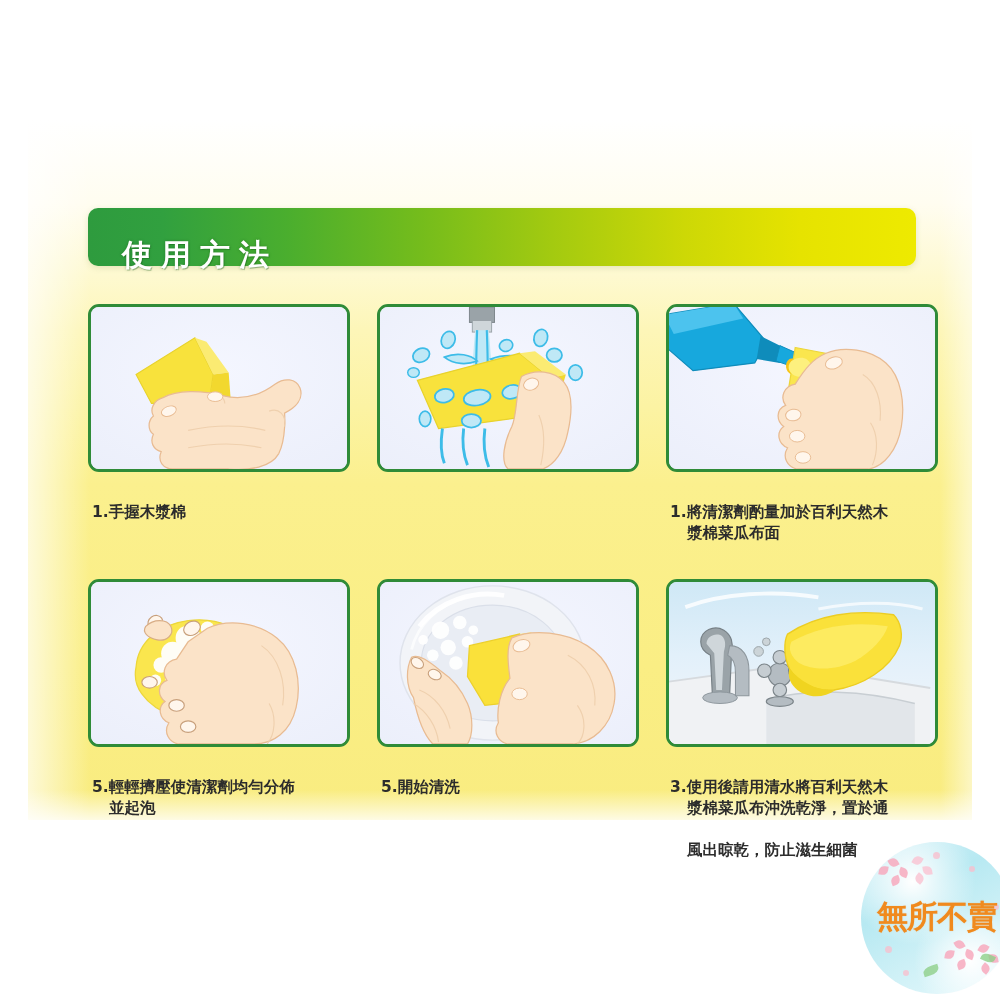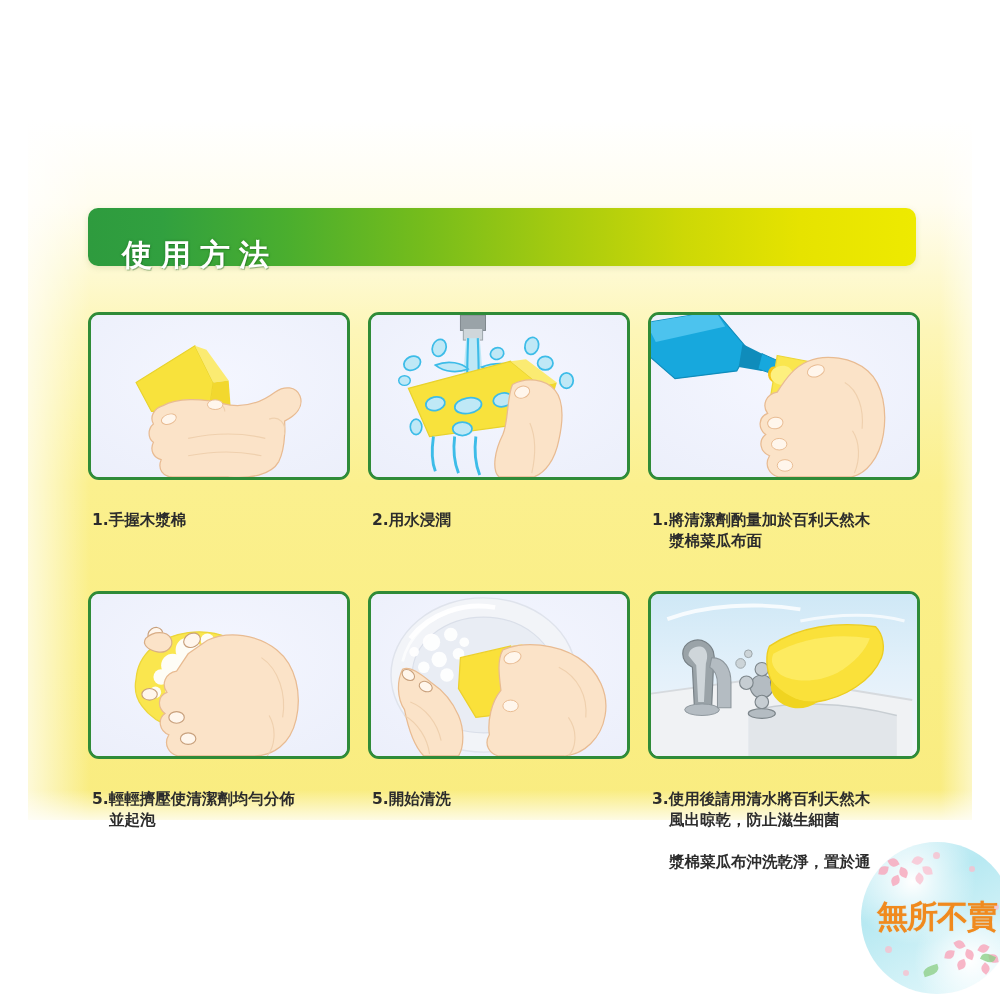--- a/index.html
+++ b/index.html
@@ -88,27 +88,26 @@
     text-shadow: 0 0 3px rgba(20,90,20,0.45),
                  1px 1px 0 rgba(20,90,20,0.30);
     font-family: "DejaVu Sans", "Liberation Sans", sans-serif;
     margin-top: 36px;
   }
 
   
   .grid {
     position: absolute;
     left: 88px;
-    top: 312px;
+    top: 304px;
     width: 840px;
     display: grid;
     grid-template-columns: 262px 262px 272px;
     grid-column-gap: 27px;
     grid-row-gap: 14px;
-    gap: 18px;
   }
   .cell { width: 100%; }
 
   .panel {
     position: relative;
     width: 100%;
     height: 168px;
     border: 3px solid #2f8b38;
     border-radius: 11px;
     background: #eceffa;
@@ -266,23 +265,20 @@
           <path d="M82 126 C80 142 82 154 86 164" fill="none" stroke="#3dbce8" stroke-width="3"></path>
           <path d="M104 126 C102 142 104 156 108 166" fill="none" stroke="#3dbce8" stroke-width="3"></path>
           <path d="M168 112 C166 126 168 138 172 148" fill="none" stroke="#3dbce8" stroke-width="3"></path>
 
           <path d="M142 72 C156 64 176 66 186 78 C196 90 194 112 190 130
                    C186 150 176 164 164 168 L128 168 C120 160 124 140 132 124
                    C138 110 136 86 142 72 Z" fill="#fbe3c8" stroke="#e8bb92" stroke-width="1.3"></path>
           <ellipse cx="152" cy="80" rx="8" ry="6" fill="#fff6ec" stroke="#e8bb92" stroke-width="1" transform="rotate(-20 152 80)"></ellipse>
           <path d="M160 112 C166 126 166 146 162 164" fill="none" stroke="#efd0ae" stroke-width="1.2"></path>
         </svg>
-      </div>
-      <div class="caption">
-        <span>2.用水浸潤</span>
       </div>
     </div>
 
     <div class="cell">
       <div class="panel">
         <div class="panel-inner"></div>
         <svg viewBox="0 0 266 168" width="100%" height="100%" style="position:absolute;inset:0;">
 
           <path d="M-10 8 L62 -4 L96 36 L84 58 L20 66 L-10 40 Z" fill="#17a8dd" stroke="#0f8cbb" stroke-width="1.2"></path>
           <path d="M-10 8 L62 -4 L72 12 L0 28 Z" fill="#4cc3ee"></path>
@@ -451,22 +447,22 @@
           <path d="M118 54 C148 34 188 28 228 34 C236 42 238 56 234 66
                    C224 90 196 108 166 112 C146 114 128 104 120 90
                    C114 78 114 62 118 54 Z" fill="#fae13a" stroke="#eccd22" stroke-width="1.4"></path>
           <path d="M122 62 C150 46 186 40 222 46 C218 58 206 72 188 82
                    C168 92 144 92 130 84 C122 78 118 70 122 62 Z" fill="#fdee6e" opacity="0.75"></path>
           <path d="M120 90 C132 104 150 114 168 112 C154 122 136 120 126 110 C120 104 118 96 120 90 Z" fill="#f0d420"></path>
         </svg>
       </div>
       <div class="caption hang">
         <span>3.使用後請用清水將百利天然木</span>
+        <span class="cont">漿棉菜瓜布沖洗乾淨，置於通</span>
         <span class="cont">風出晾乾，防止滋生細菌</span>
-        <span class="cont">漿棉菜瓜布沖洗乾淨，置於通</span>
       </div>
     </div>
 
   </div>
 
   <div class="watermark">
     <div class="blossom" style="left:18px;top:14px;width:60px;height:50px;">
       <span style="left:0px;top:10px;transform:rotate(10deg)"></span>
       <span style="left:10px;top:2px;transform:rotate(60deg)"></span>
       <span style="left:20px;top:12px;transform:rotate(110deg)"></span>

